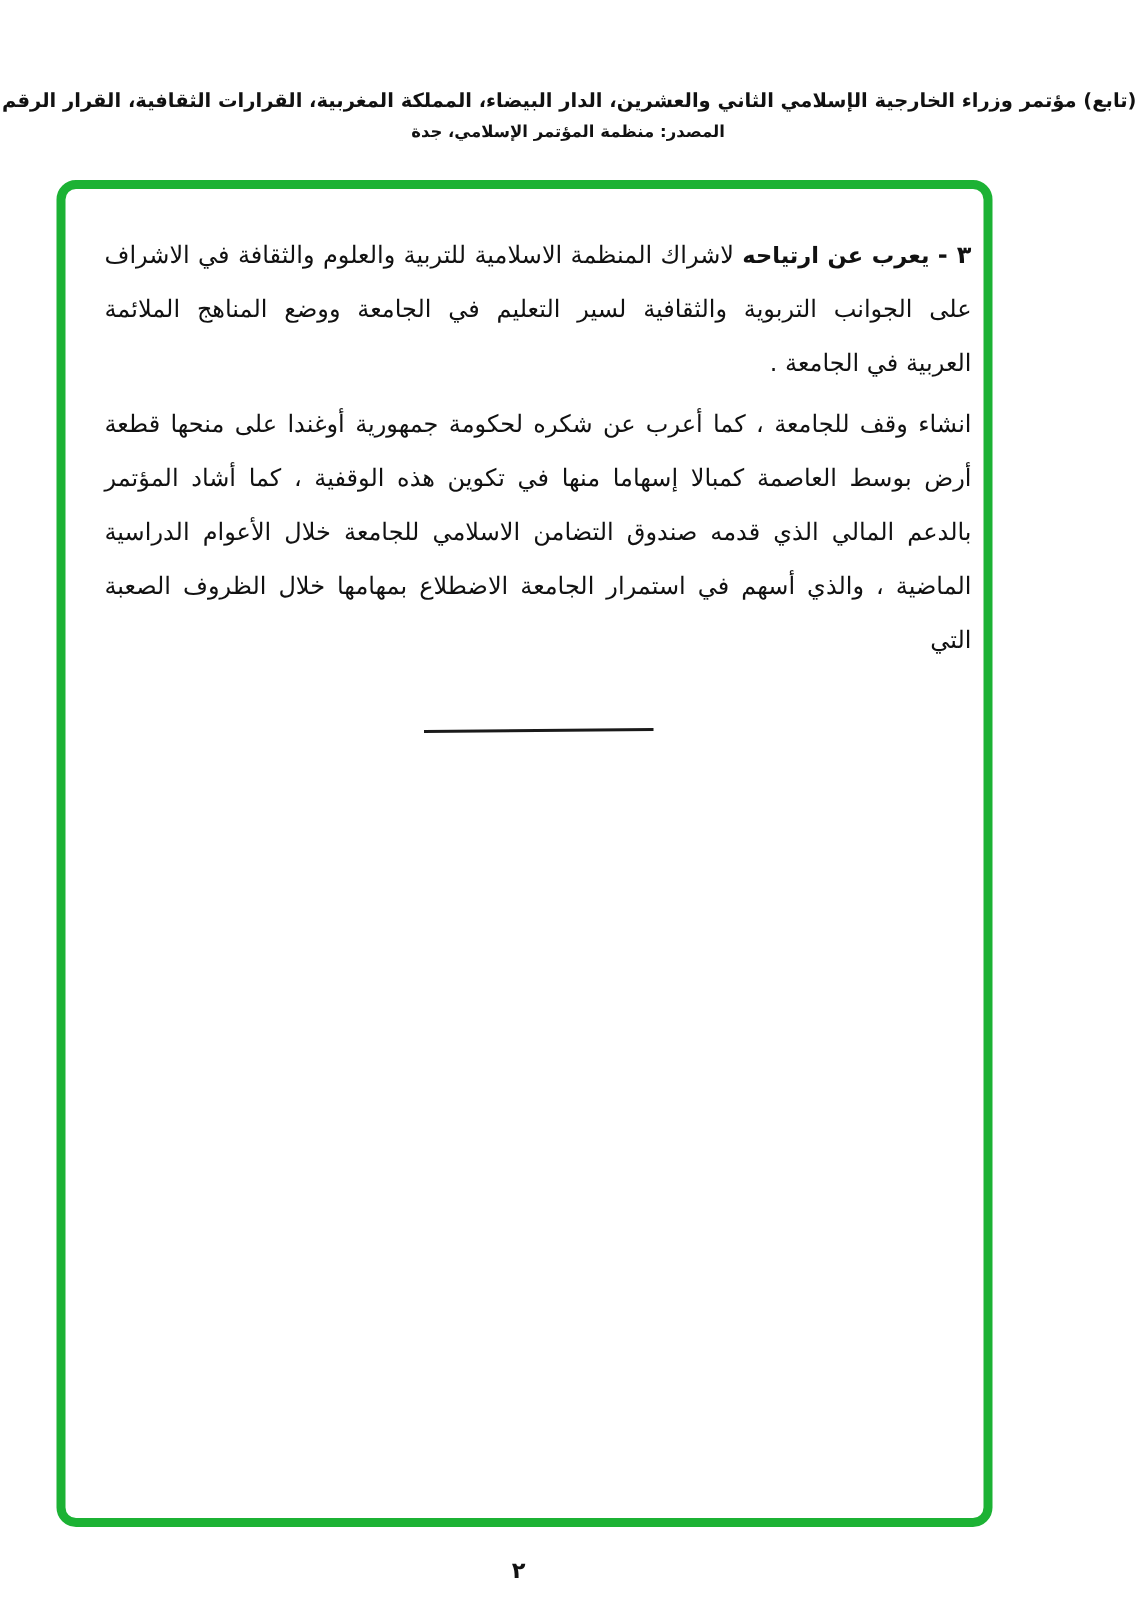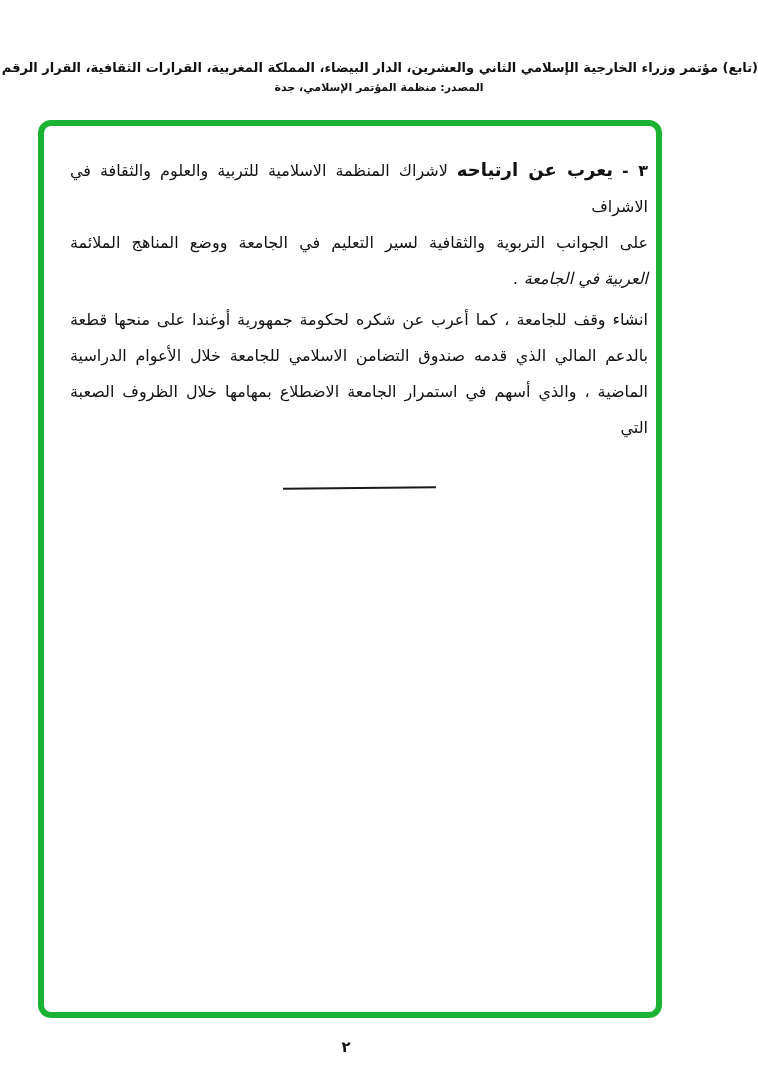--- a/index.html
+++ b/index.html
@@ -49,30 +49,29 @@
   }
   .para + .para{margin-top:5px;}
   .line{min-height:36px;}
   .line.just{
     text-align:justify;
     text-align-last:justify;
   }
   .line.last{
     text-align:left;
     text-align-last:right;
-    font-style:italic;
   }
   .num{
     font-size:16px;
     font-weight:bold;
     white-space:nowrap;
   }
   .lead{
     font-weight:bold;
-    font-size:18px;
+    font-size:15px;
   }
   .lead.u{
     text-decoration:underline;
     text-decoration-thickness:2px;
     text-underline-offset:4px;
   }
   .divider{
     width:153px;
     height:0;
     border-top:2px solid #1a1a1a;
@@ -107,20 +106,21 @@
           <span class="num">٣ -</span>
           <span class="lead">يعرب عن ارتياحه</span>
           <span>لاشراك المنظمة الاسلامية للتربية والعلوم والثقافة في الاشراف</span>
         </div>
         <div class="line just">على الجوانب التربوية والثقافية لسير التعليم في الجامعة ووضع المناهج الملائمة</div>
         <div class="line last">العربية في الجامعة .</div>
       </div>
 
       <div class="para">
         <div class="line just">انشاء وقف للجامعة ، كما أعرب عن شكره لحكومة جمهورية أوغندا على منحها قطعة</div>
+        <div class="line just">أرض بوسط العاصمة كمبالا إسهاما منها في تكوين هذه الوقفية ، كما أشاد المؤتمر</div>
         <div class="line just">بالدعم المالي الذي قدمه صندوق التضامن الاسلامي للجامعة خلال الأعوام الدراسية</div>
         <div class="line just">الماضية ، والذي أسهم في استمرار الجامعة الاضطلاع بمهامها خلال الظروف الصعبة التي</div>
       </div>
 
 
       <div class="divider"></div>
 
     </div>
   </div>
 

